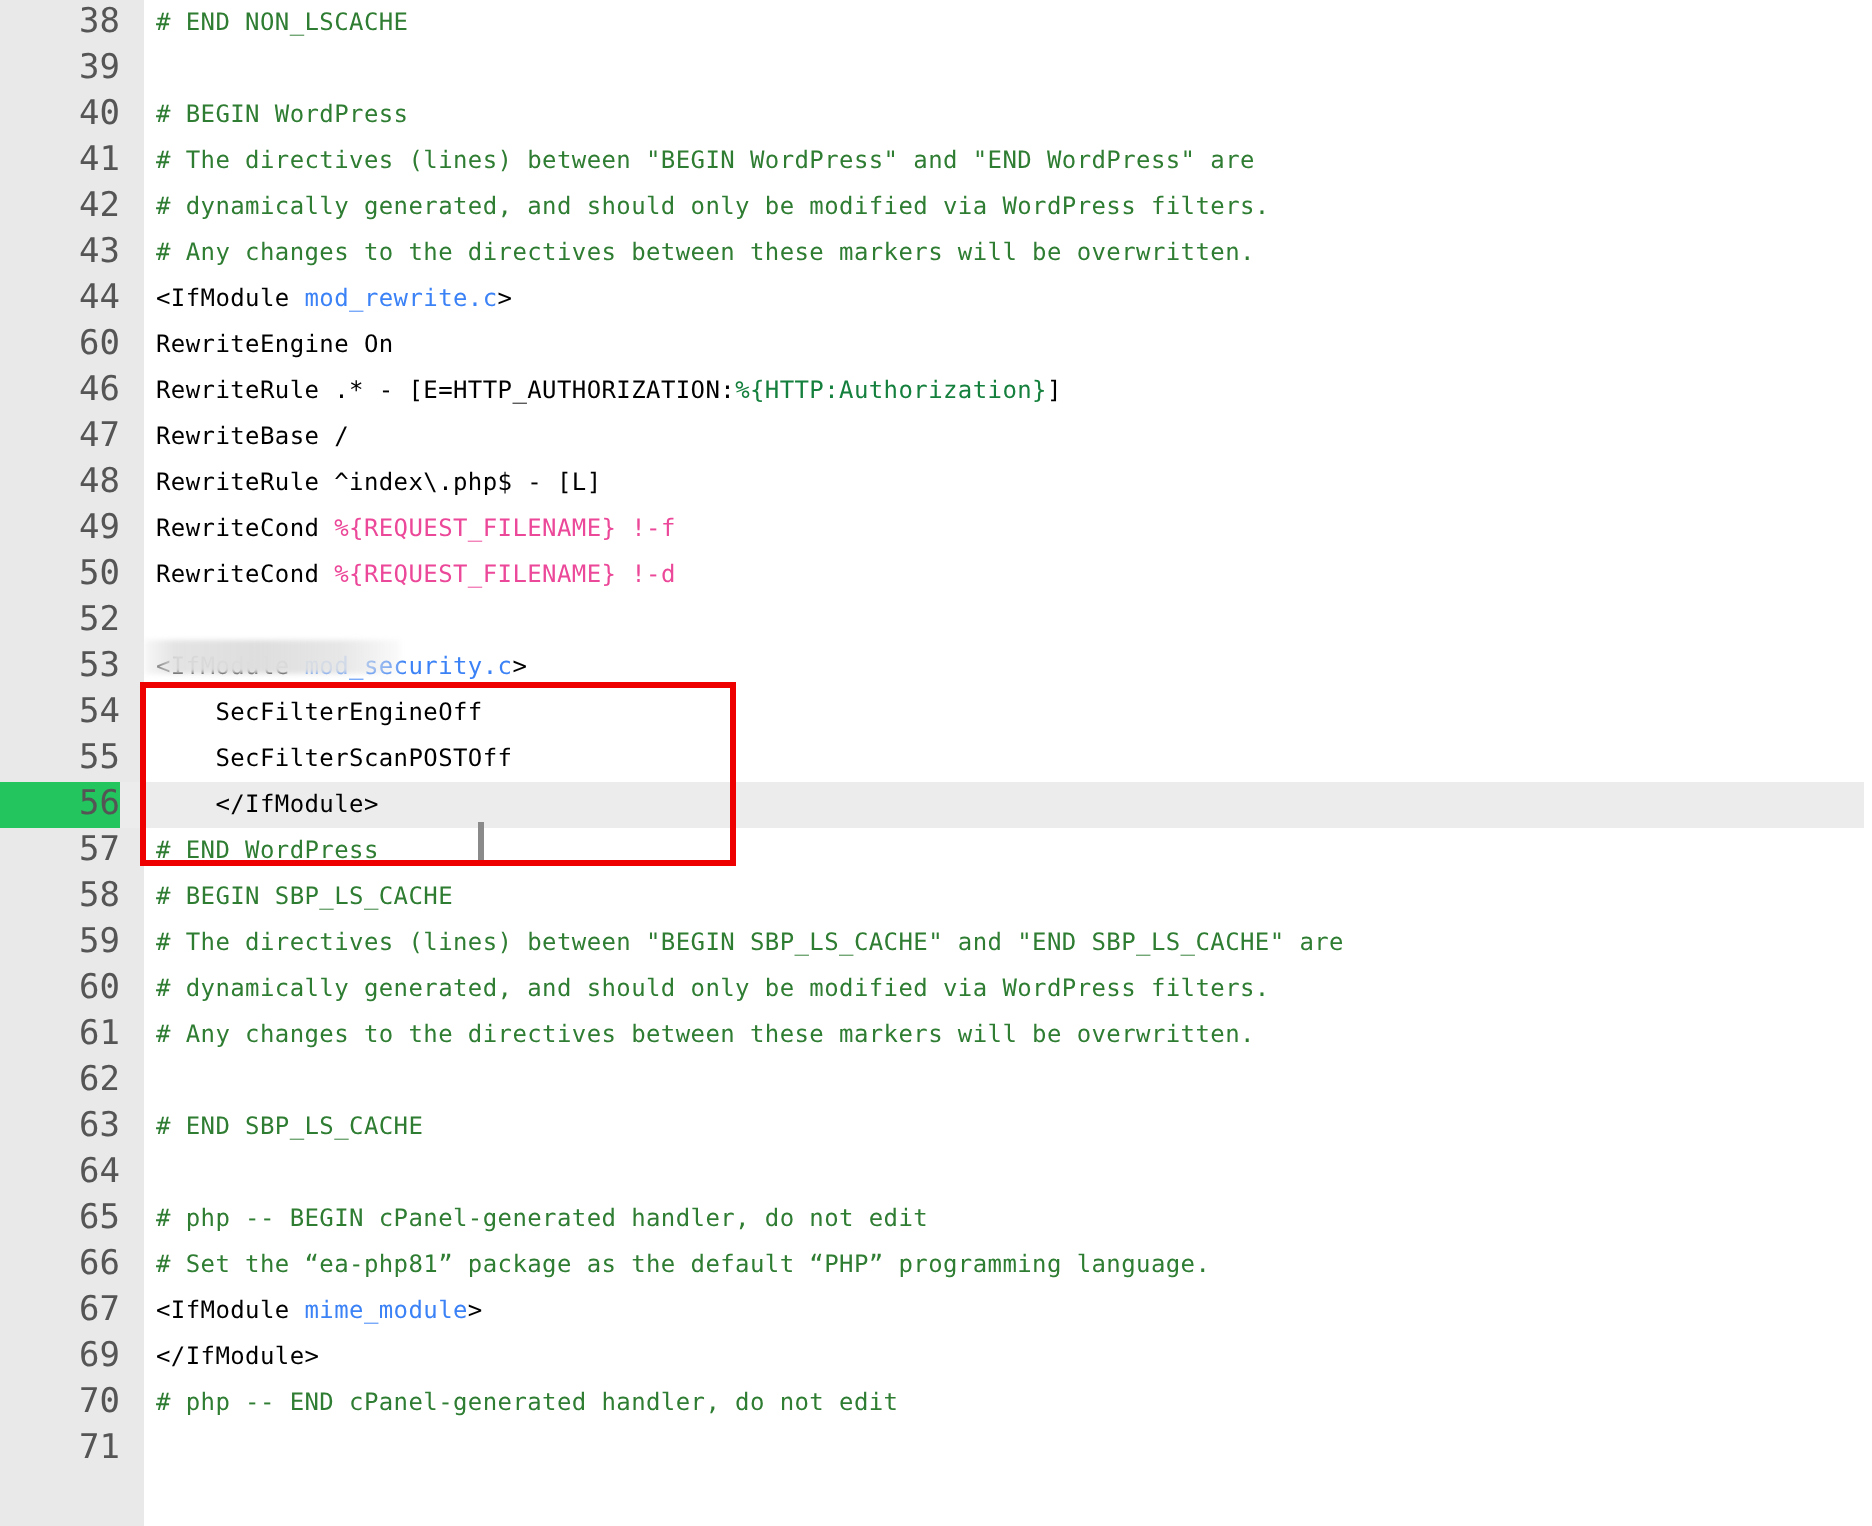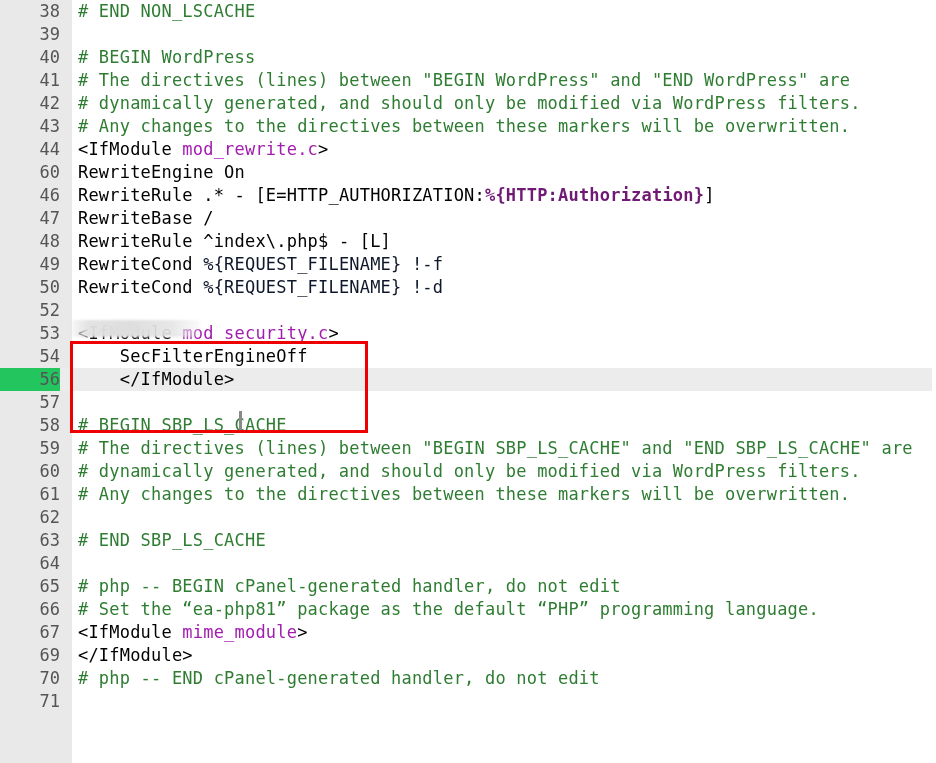--- a/index.html
+++ b/index.html
@@ -70,31 +70,31 @@
     letter-spacing: 0px;
     z-index: 3;
   }
 
   .code-text {
     position: absolute;
     left: 78px;
     top: 0;
     height: 23px;
     color: #000000;
-    font-size: 17px;
+    font-size: 12px;
     letter-spacing: 0.2px;
   }
 
   
   .tok-comment   { color: #2e7d32; }
   .tok-directive { color: #000000; }
   .tok-plain     { color: #000000; }
-  .tok-module    { color: #a21caf; }
-  .tok-var       { color: #701a75; font-weight: bold; }
-  .tok-varmag    { color: #0f172a; }
+  .tok-module    { color: #3b82f6; }
+  .tok-var       { color: #15803d; }
+  .tok-varmag    { color: #ec4899; }
 
   
   #red-highlight-box {
     position: absolute;
     left: 70px;
     top: 341px;
     width: 298px;
     height: 92px;
     border: 3px solid #ee0000;
     box-sizing: border-box;
@@ -147,22 +147,23 @@
       <div class="code-line"><span class="lineno">44</span><span class="code-text"><span class="tok-plain">&lt;IfModule </span><span class="tok-module">mod_rewrite.c</span><span class="tok-plain">&gt;</span></span></div>
       <div class="code-line"><span class="lineno">60</span><span class="code-text"><span class="tok-directive">RewriteEngine</span><span class="tok-plain"> On</span></span></div>
       <div class="code-line"><span class="lineno">46</span><span class="code-text"><span class="tok-directive">RewriteRule</span><span class="tok-plain"> .* - [E=HTTP_AUTHORIZATION:</span><span class="tok-var">%{HTTP:Authorization}</span><span class="tok-plain">]</span></span></div>
       <div class="code-line"><span class="lineno">47</span><span class="code-text"><span class="tok-directive">RewriteBase</span><span class="tok-plain"> /</span></span></div>
       <div class="code-line"><span class="lineno">48</span><span class="code-text"><span class="tok-directive">RewriteRule</span><span class="tok-plain"> ^index\.php$ - [L]</span></span></div>
       <div class="code-line"><span class="lineno">49</span><span class="code-text"><span class="tok-directive">RewriteCond</span><span class="tok-varmag"> %{REQUEST_FILENAME} !-f</span></span></div>
       <div class="code-line"><span class="lineno">50</span><span class="code-text"><span class="tok-directive">RewriteCond</span><span class="tok-varmag"> %{REQUEST_FILENAME} !-d</span></span></div>
       <div class="code-line"><span class="lineno">52</span><span class="code-text"></span></div>
       <div class="code-line"><span class="lineno">53</span><span class="code-text"><span class="tok-plain">&lt;IfModule </span><span class="tok-module">mod_security.c</span><span class="tok-plain">&gt;</span></span></div>
       <div class="code-line"><span class="lineno">54</span><span class="code-text"><span class="tok-plain">    SecFilterEngineOff</span></span></div>
+      <div class="code-line"><span class="lineno">55</span><span class="code-text"><span class="tok-plain">    SecFilterScanPOSTOff</span></span></div>
       <div class="code-line active"><span class="lineno">56</span><span class="code-text"><span class="tok-plain">    &lt;/IfModule&gt;</span></span></div>
-      <div class="code-line"><span class="lineno">57</span></div>
+      <div class="code-line"><span class="lineno">57</span><span class="code-text"><span class="tok-comment"># END WordPress</span></span></div>
       <div class="code-line"><span class="lineno">58</span><span class="code-text"><span class="tok-comment"># BEGIN SBP_LS_CACHE</span></span></div>
       <div class="code-line"><span class="lineno">59</span><span class="code-text"><span class="tok-comment"># The directives (lines) between "BEGIN SBP_LS_CACHE" and "END SBP_LS_CACHE" are</span></span></div>
       <div class="code-line"><span class="lineno">60</span><span class="code-text"><span class="tok-comment"># dynamically generated, and should only be modified via WordPress filters.</span></span></div>
       <div class="code-line"><span class="lineno">61</span><span class="code-text"><span class="tok-comment"># Any changes to the directives between these markers will be overwritten.</span></span></div>
       <div class="code-line"><span class="lineno">62</span><span class="code-text"></span></div>
       <div class="code-line"><span class="lineno">63</span><span class="code-text"><span class="tok-comment"># END SBP_LS_CACHE</span></span></div>
       <div class="code-line"><span class="lineno">64</span><span class="code-text"></span></div>
       <div class="code-line"><span class="lineno">65</span><span class="code-text"><span class="tok-comment"># php -- BEGIN cPanel-generated handler, do not edit</span></span></div>
       <div class="code-line"><span class="lineno">66</span><span class="code-text"><span class="tok-comment"># Set the “ea-php81” package as the default “PHP” programming language.</span></span></div>
       <div class="code-line"><span class="lineno">67</span><span class="code-text"><span class="tok-plain">&lt;IfModule </span><span class="tok-module">mime_module</span><span class="tok-plain">&gt;</span></span></div>

